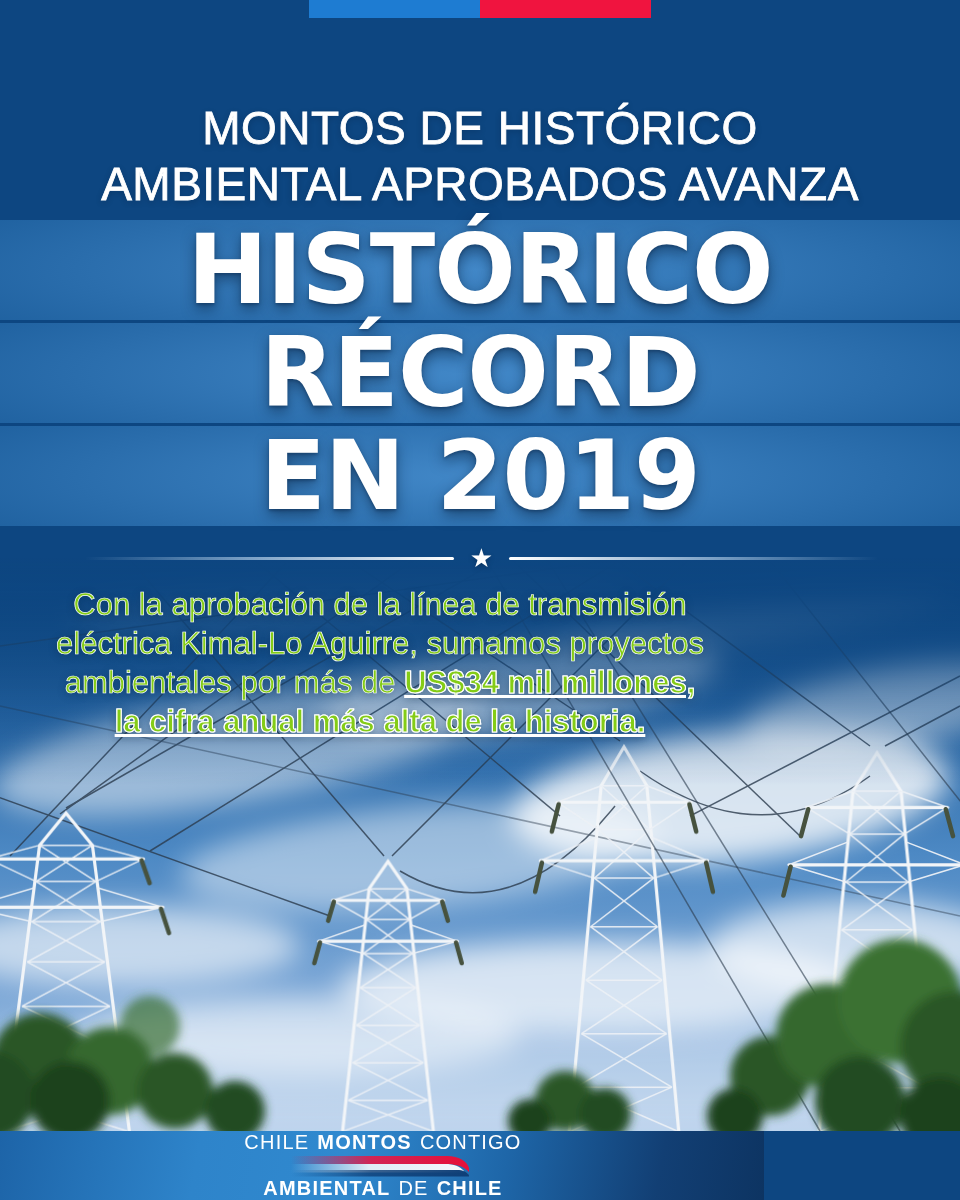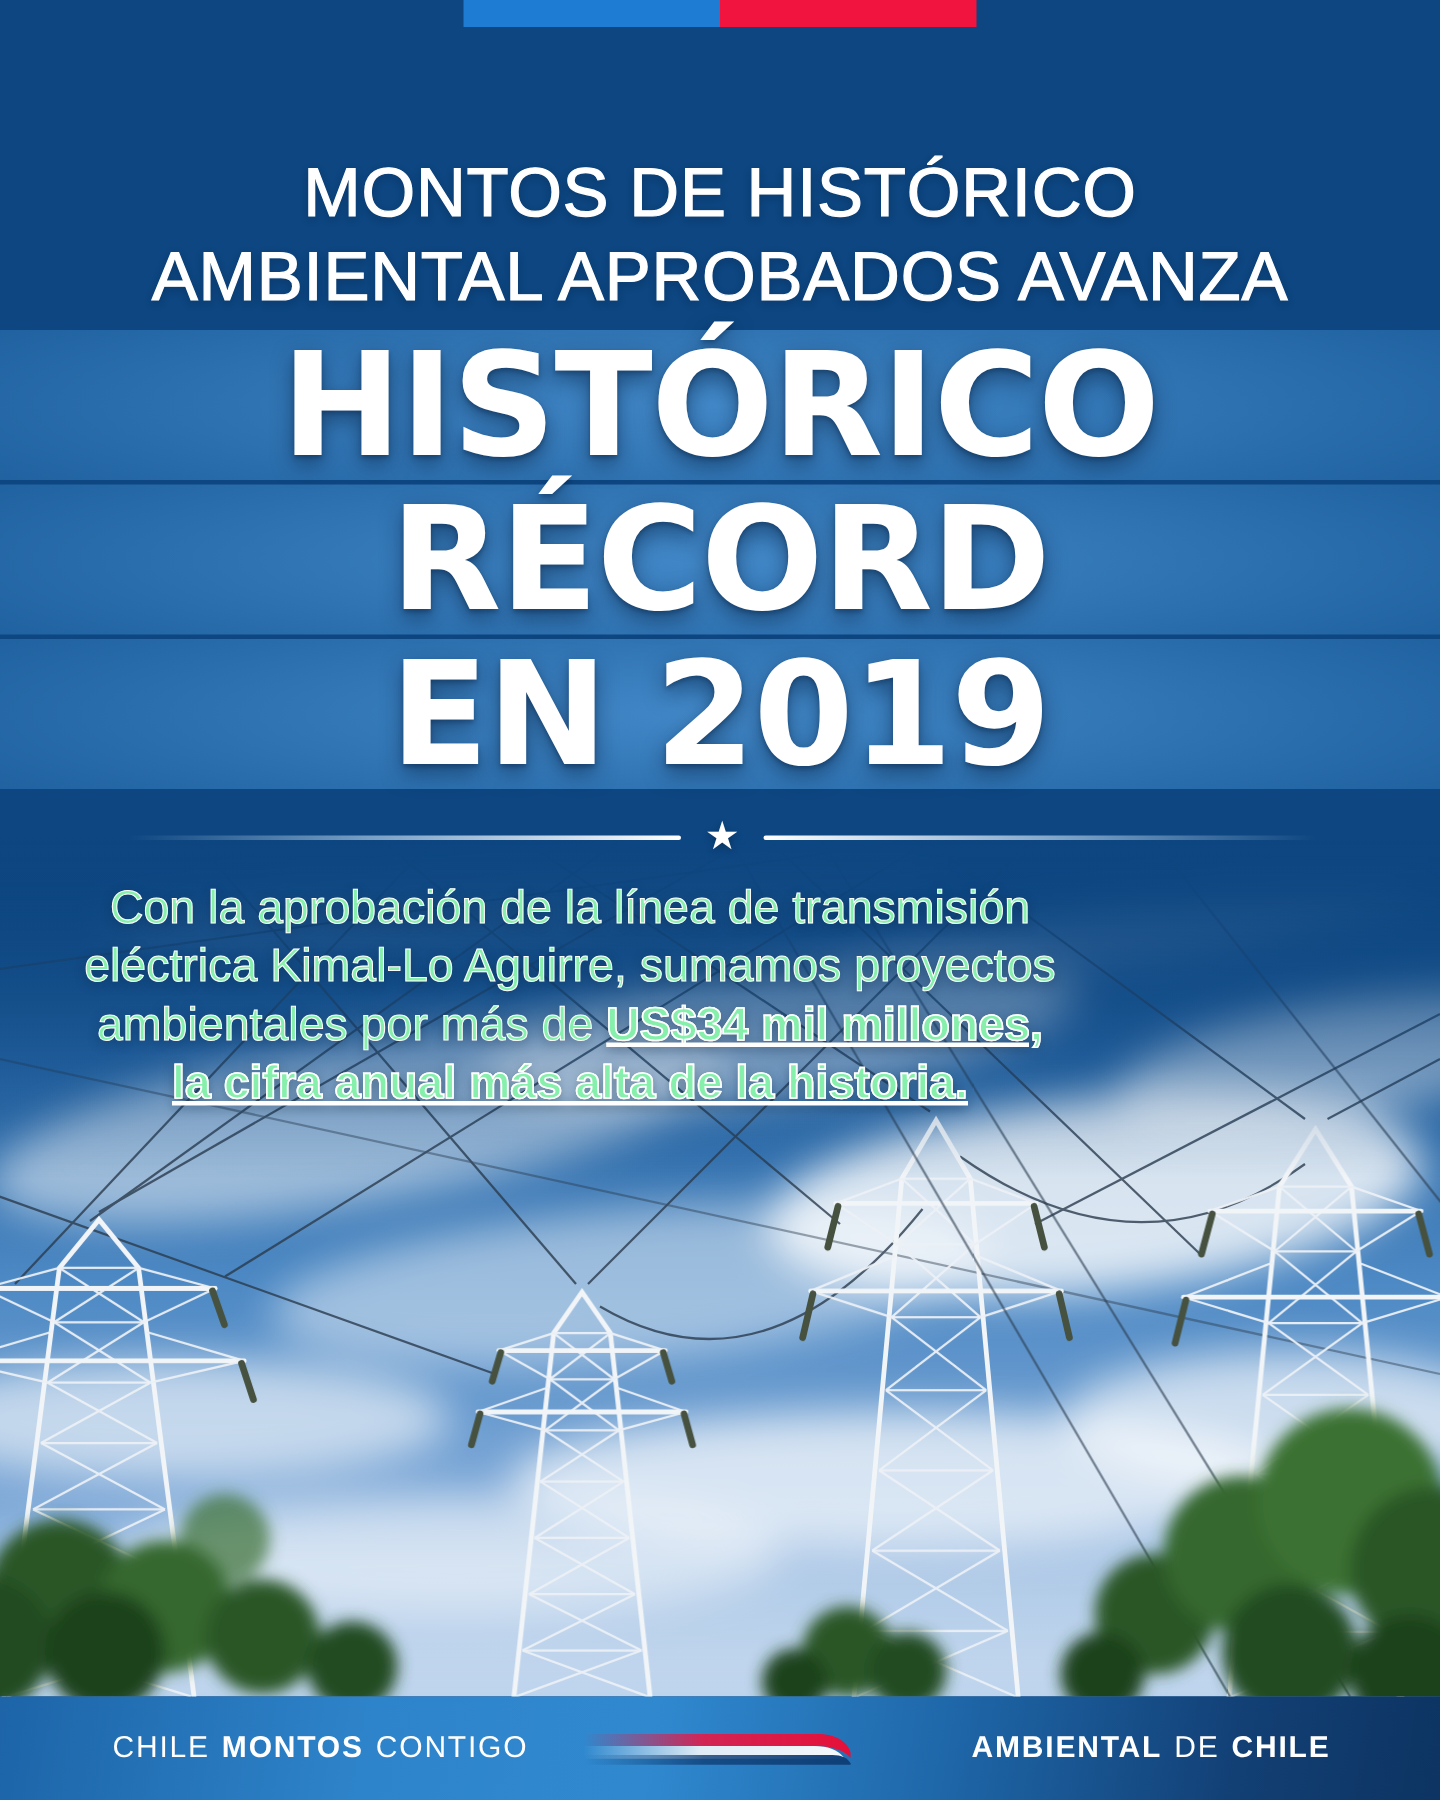--- a/index.html
+++ b/index.html
@@ -41,30 +41,30 @@
   .divider{position:absolute;top:544px;left:85px;right:82px;height:28px;z-index:3;
     display:flex;align-items:center;gap:16px;}
   .dline{flex:1;height:3px;border-radius:2px;}
   .dline-l{background:linear-gradient(90deg,rgba(240,248,255,0) 0%,rgba(198,223,245,.6) 45%,#fff 100%);}
   .dline-r{background:linear-gradient(270deg,rgba(240,248,255,0) 0%,rgba(198,223,245,.6) 45%,#fff 100%);}
   .dstar{color:#fff;font-family:"DejaVu Sans",sans-serif;font-size:26px;line-height:26px;
     text-shadow:0 2px 5px rgba(0,22,46,.4);}
 
   
   .body-text{position:absolute;top:585px;left:0;width:760px;margin:0;z-index:3;
-    text-align:center;color:#86efac;font-size:31px;line-height:39px;font-weight:400;
+    text-align:center;color:#84cc16;font-size:31px;line-height:39px;font-weight:400;
     -webkit-text-stroke:.7px #fff;text-shadow:0 2px 8px rgba(4,28,56,.45);}
   .bline{display:block;}
   .bold{font-weight:700;text-decoration:underline;-webkit-text-stroke:1.1px #fff;}
 
   
-  .footer{position:absolute;left:0;top:1131px;width:960px;height:69px;z-index:5;
+  .footer{position:absolute;left:0;top:1131px;width:764px;height:69px;z-index:5;
     display:flex;align-items:center;justify-content:space-between;
     padding:0 73px 0 75px;box-sizing:border-box;
-    background:linear-gradient(100deg,#1d64a8 0%,#2e84ca 26%,#3089cf 45%,#1e66a8 66%,#123f74 86%,#0d3462 100%);}
+    background:linear-gradient(100deg,#1d64a8 0%,#2e84ca 26%,#3089cf 45%,#1e66a8 66%,#123f74 86%,#0d3462 100%);flex-direction:column;}
   .f-brand{display:flex;gap:8px;color:#fff;font-size:20px;letter-spacing:1.2px;font-weight:400;}
   .fbold{font-weight:700;}
   .f-flag{position:absolute;left:50%;top:50%;transform:translate(-50%,-50%);
     width:190px;height:26px;display:block;}
 </style>
 </head>
 <body>
 
 <div class="poster">
 

